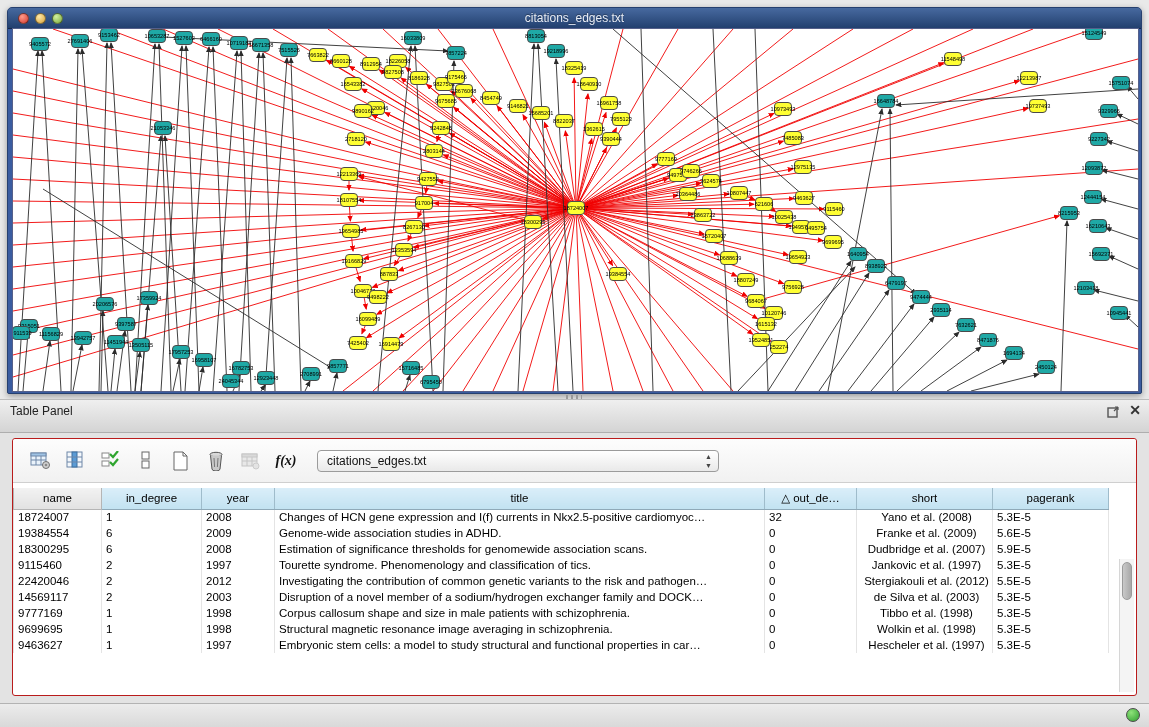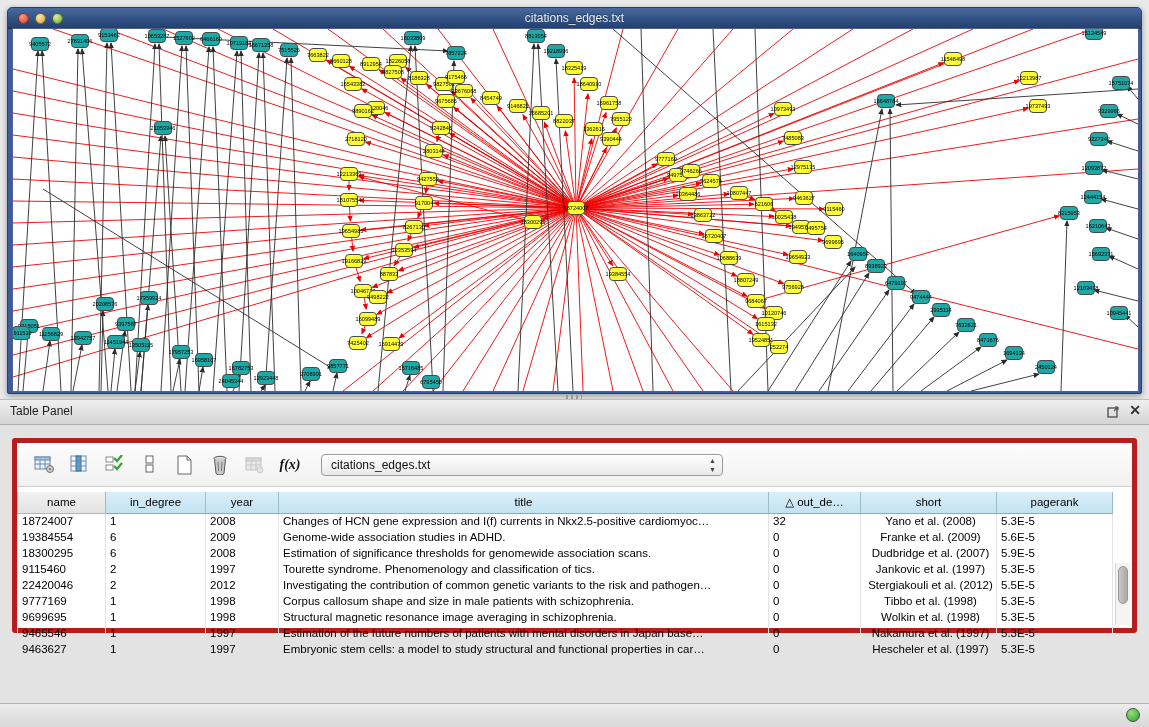--- a/index.html
+++ b/index.html
@@ -18,28 +18,28 @@
   .light.green { background:radial-gradient(circle at 35% 30%, #d2f0a0, #7aa83a); }
   .canvas-frame { position:absolute; left:5px; top:21px; width:1125px; height:362px; background:#fff; outline:1px solid #6b7franklin; outline:1px solid #55608a; }
   .canvas-frame svg { display:block; }
 
   
   .grip { position:absolute; left:566px; top:395px; width:16px; height:4px;
     background:repeating-linear-gradient(90deg,#9a9a9a 0 2px,transparent 2px 5px); }
 
   
   .table-panel { position:absolute; left:0; top:399px; width:1149px; height:328px; background:#e3e3e3; }
-  .panel-titlebar { position:relative; height:26px; background:linear-gradient(#efefef,#d4d4d4); border-top:1px solid #bdbdbd; border-bottom:1px solid #aeaeae; }
+  .panel-titlebar { position:relative; height:34px; background:linear-gradient(#efefef,#d4d4d4); border-top:1px solid #bdbdbd; border-bottom:1px solid #aeaeae; }
   .panel-titlebar .ptitle { position:absolute; left:10px; top:4px; font-size:12px; color:#222; }
   .panel-icons { position:absolute; right:8px; top:3px; display:flex; gap:9px; align-items:center; }
   .float-ic { width:13px; height:13px; position:relative; }
   .close-ic { font-size:14px; font-weight:bold; color:#333; line-height:14px; cursor:default; }
 
-  .inner-panel { position:absolute; left:12px; top:39px; width:1125px; height:195px; background:#fff;
-    border:5px solid #b91c1c; border-radius:3px; }
+  .inner-panel { position:absolute; left:12px; top:39px; width:1125px; height:258px; background:#fff;
+    border:1px solid #b91c1c; border-radius:3px; }
 
   .tp-toolbar { position:absolute; left:0; top:0; width:100%; height:44px; display:flex; align-items:center; gap:11px; padding-left:16px; background:linear-gradient(#fdfdfd,#f1f1f1); border-bottom:1px solid #cfcfcf; border-radius:3px 3px 0 0; }
   .tbi { width:24px; height:22px; display:flex; align-items:center; justify-content:center; }
   .fx { font-family:"Liberation Serif", serif; font-style:italic; font-weight:bold; font-size:14px; color:#111; }
   .src-select { margin-left:8px; width:402px; height:22px; border:1px solid #9b9b9b; border-radius:4px;
     background:linear-gradient(#ffffff,#e9e9e9); position:relative; font-size:12px; color:#111; line-height:20px; padding-left:9px; }
   .src-select .arrows { position:absolute; right:6px; top:1px; font-size:7px; line-height:9px; color:#444; text-align:center; }
 
   .grid { position:absolute; left:0; top:49px; right:0; bottom:0; }
   table.data { border-collapse:collapse; table-layout:fixed; width:1107px; font-size:11.5px; color:#000; }
@@ -960,50 +960,50 @@
               <td>22420046</td>
               <td>2</td>
               <td>2012</td>
               <td>Investigating the contribution of common genetic variants to the risk and pathogen…</td>
               <td>0</td>
               <td class="c-short">Stergiakouli et al. (2012)</td>
               <td>5.5E-5</td>
               <td style="border: none;"></td>
             </tr>
             <tr>
+              <td>14569117</td>
+              <td>2</td>
+              <td>2003</td>
+              <td>Disruption of a novel member of a sodium/hydrogen exchanger family and DOCK…</td>
+              <td>0</td>
+              <td class="c-short">de Silva et al. (2003)</td>
+              <td>5.3E-5</td>
+              <td style="border: none;"></td>
+            </tr>
+            <tr>
               <td>9777169</td>
               <td>1</td>
               <td>1998</td>
               <td>Corpus callosum shape and size in male patients with schizophrenia.</td>
               <td>0</td>
               <td class="c-short">Tibbo et al. (1998)</td>
               <td>5.3E-5</td>
               <td style="border: none;"></td>
             </tr>
             <tr>
               <td>9699695</td>
               <td>1</td>
               <td>1998</td>
               <td>Structural magnetic resonance image averaging in schizophrenia.</td>
               <td>0</td>
               <td class="c-short">Wolkin et al. (1998)</td>
               <td>5.3E-5</td>
               <td style="border: none;"></td>
             </tr>
             <tr>
-              <td>9465546</td>
-              <td>1</td>
-              <td>1997</td>
-              <td>Estimation of the future numbers of patients with mental disorders in Japan base…</td>
-              <td>0</td>
-              <td class="c-short">Nakamura et al. (1997)</td>
-              <td>5.3E-5</td>
-              <td style="border: none;"></td>
-            </tr>
-            <tr>
               <td>9463627</td>
               <td>1</td>
               <td>1997</td>
               <td>Embryonic stem cells: a model to study structural and functional properties in car…</td>
               <td>0</td>
               <td class="c-short">Hescheler et al. (1997)</td>
               <td>5.3E-5</td>
               <td style="border: none;"></td>
             </tr>
           </tbody>

